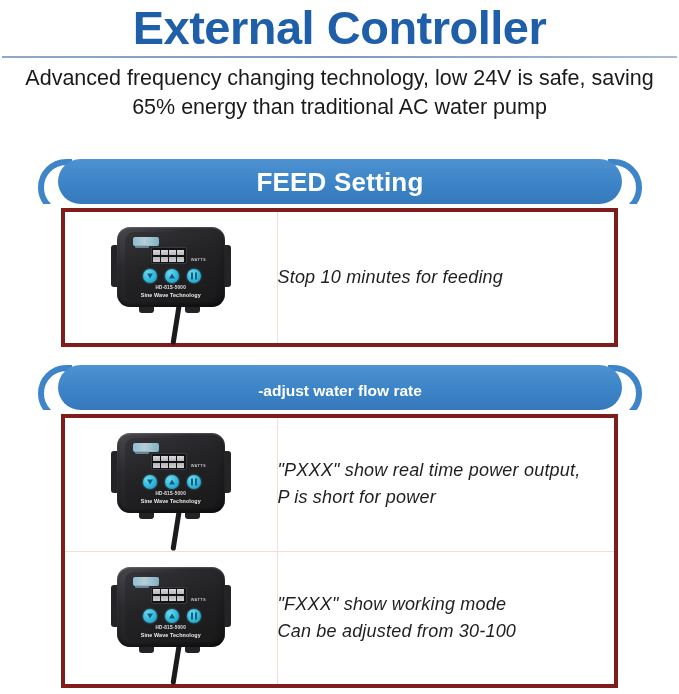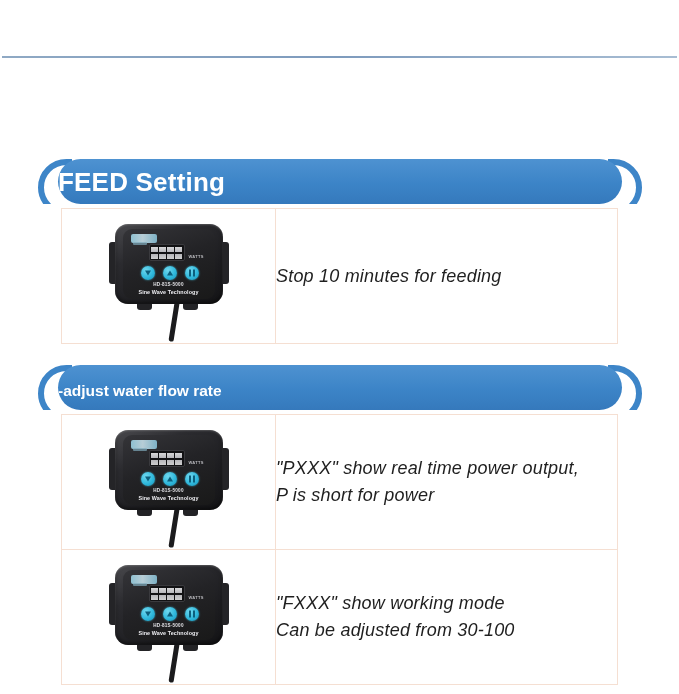--- a/index.html
+++ b/index.html
@@ -92,20 +92,21 @@
   .pill {
     position: absolute;
     top: 0;
     left: 20px;
     width: 564px;
     height: 45px;
     border-radius: 24px;
     background: linear-gradient(180deg, #4E92D1 0%, #3C84C7 55%, #3579BC 100%);
     display: flex;
     align-items: center;
+    justify-content: center;
     overflow: hidden;
   }
 
   .pill-main {
     font-family: "Liberation Sans", sans-serif;
     font-weight: bold;
     font-size: 26px;
     line-height: 28px;
     color: #ffffff;
     letter-spacing: 0.2px;
@@ -122,21 +123,21 @@
     align-self: center;
     position: relative;
     top: 3px;
   }
 
   
   .tbl {
     position: absolute;
     left: 61px;
     width: 557px;
-    border: 1px solid #7f1d1d;
+    border: 4px solid #7f1d1d;
     border-collapse: collapse;
     background: #ffffff;
   }
   .tbl.feed    { top: 208px; }
   .tbl.working { top: 414px; }
 
   .tbl td {
     border: 1px solid #F5DFD2;
     vertical-align: middle;
     padding: 0;
@@ -359,21 +360,23 @@
     font-weight: bold;
     color: #eeeef2;
     letter-spacing: 0.1px;
   }
 </style>
 </head>
 <body>
 
 <div class="page">
 
+  <div class="title">External Controller</div>
   <div class="title-rule"></div>
+  <div class="subtitle">Advanced frequency changing technology, low 24V is safe, saving 65% energy than traditional AC water pump</div>
 
   <div class="banner-wrap feed">
     <div class="bracket bracket-l"></div>
     <div class="bracket bracket-r"></div>
     <div class="pill">
       <span class="pill-main">FEED Setting</span>
     </div>
   </div>
 
   <table class="tbl feed">

